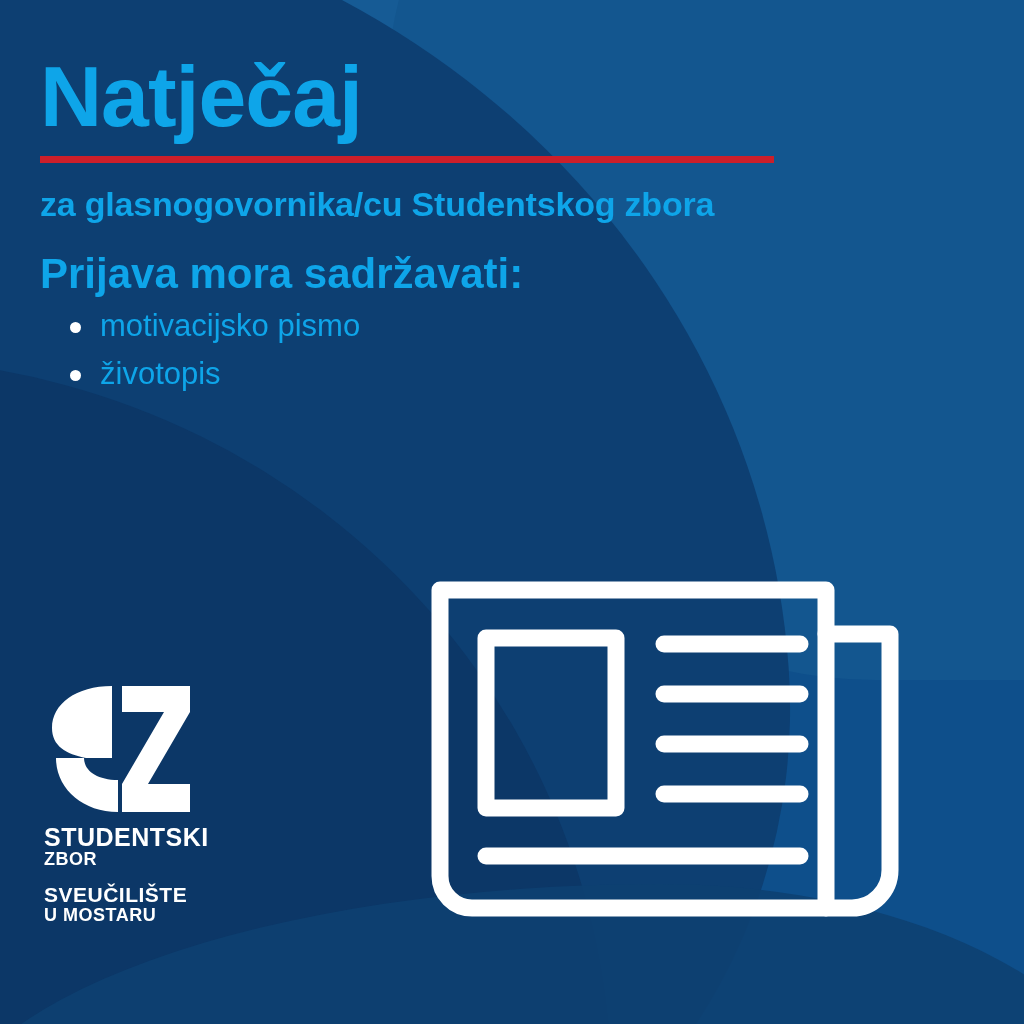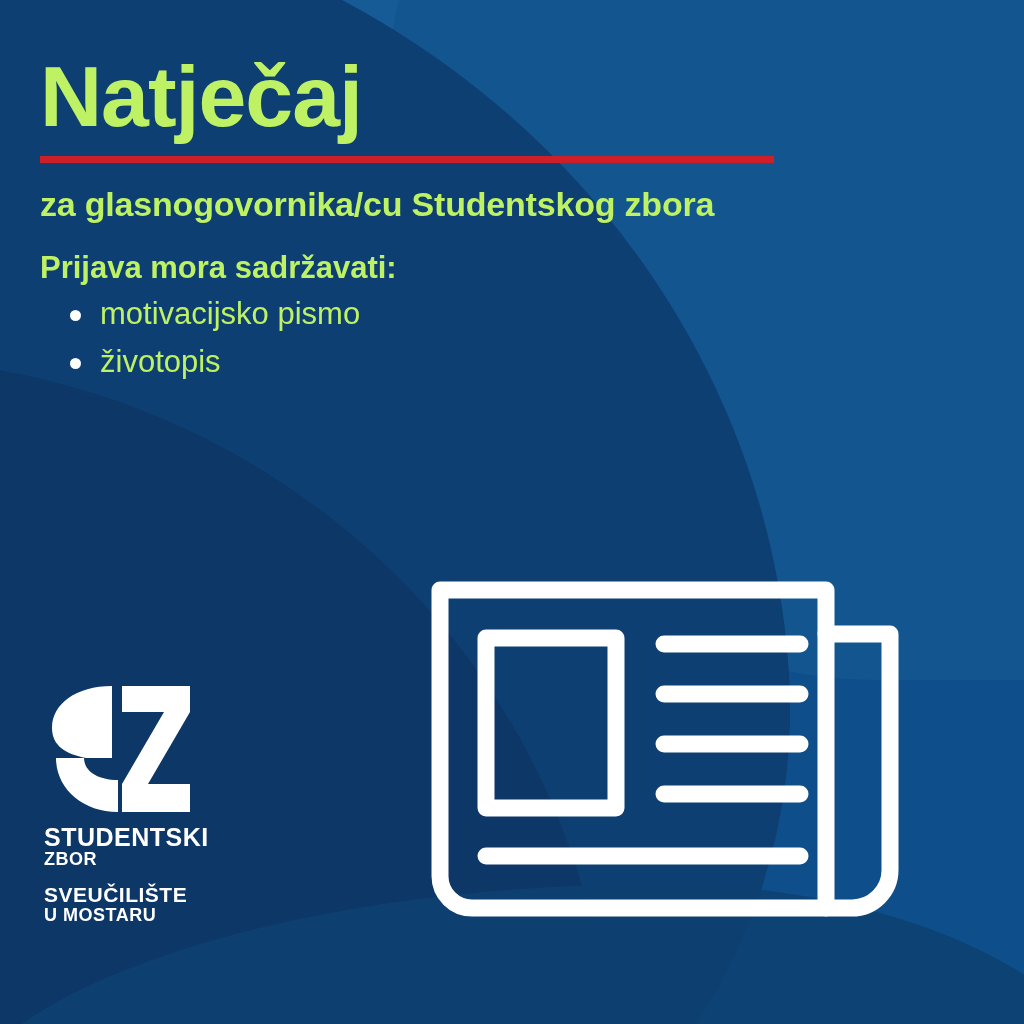--- a/index.html
+++ b/index.html
@@ -72,21 +72,21 @@
     border-radius: 60% 40% 0 0 / 100% 100% 0 0;
     opacity: .9;
   }
 
   
   .content {
     position: absolute;
     inset: 0;
     padding: 44px 40px 0 40px;
     box-sizing: border-box;
-    color: #bef264;
+    color: #0ea5e9;
   }
 
   .title {
     font-size: 86px;
     font-weight: bold;
     line-height: .98;
     letter-spacing: -1px;
     margin: 10px 0 0 0;
   }
 
@@ -122,21 +122,21 @@
     left: 8px;
     top: 20px;
     width: 11px;
     height: 11px;
     background: #ffffff;
     border-radius: 50%;
   }
   .b { font-weight: bold; }
 
   .section-head {
-    font-size: 31px;
+    font-size: 42px;
     font-weight: bold;
     margin: 26px 0 4px 0;
   }
 
   
   .logo {
     position: absolute;
     left: 44px;
     bottom: 98px;
     width: 260px;

